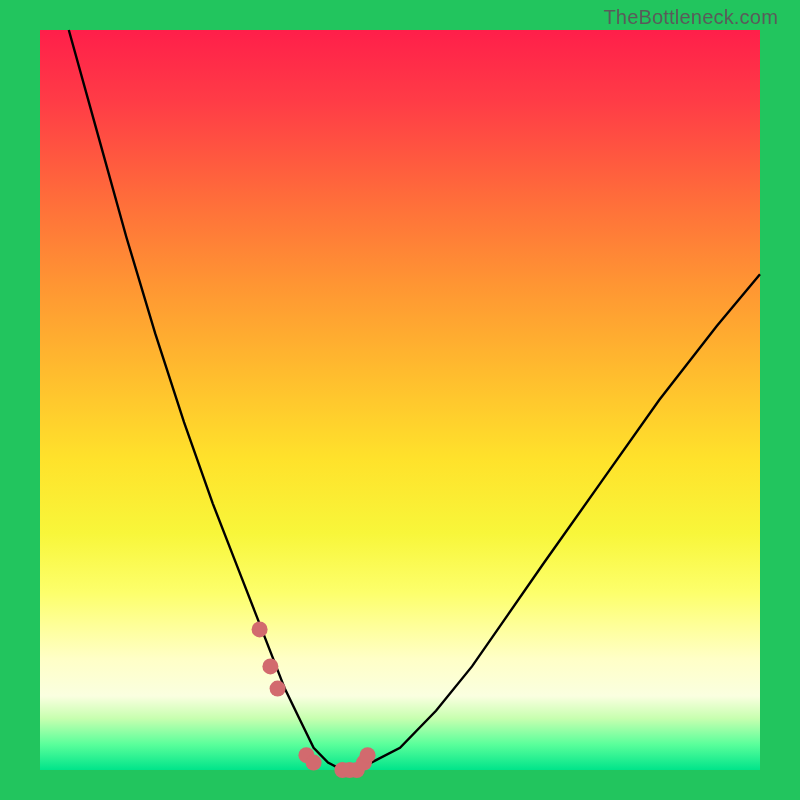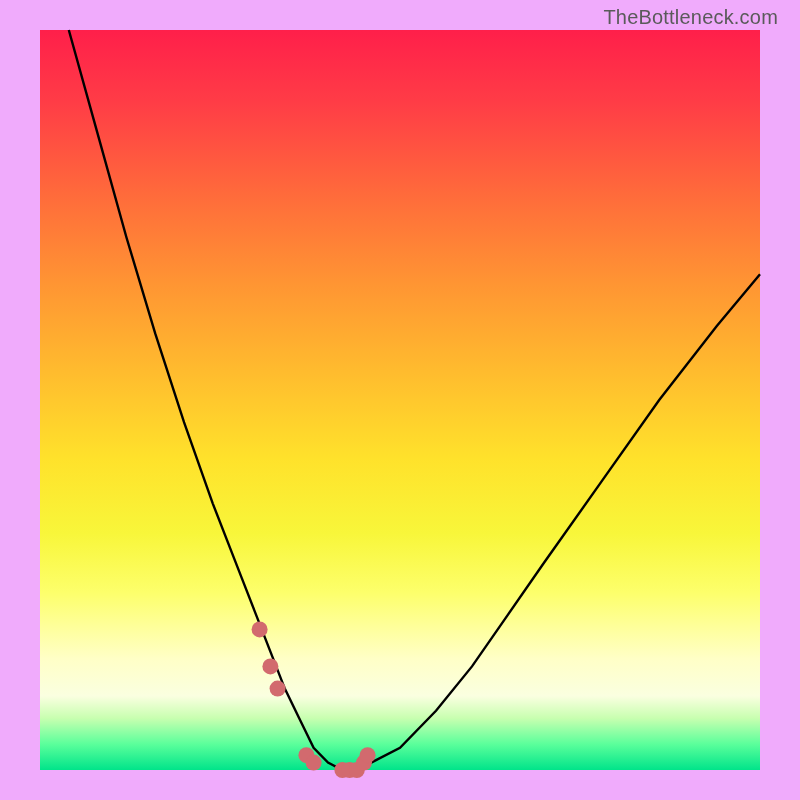--- a/index.html
+++ b/index.html
@@ -8,21 +8,21 @@
     width: 800px;
     height: 800px;
     overflow: hidden;
     background: #000;
     font-family: Arial, Helvetica, sans-serif;
   }
   .canvas-wrap {
     position: relative;
     width: 800px;
     height: 800px;
-    background: #f0abfc;
+    background: #22c55e;
   }
   .plot-area {
     position: absolute;
     left: 40px;
     top: 30px;
     width: 720px;
     height: 740px;
   }
   .gradient-bg {
     position: absolute;

